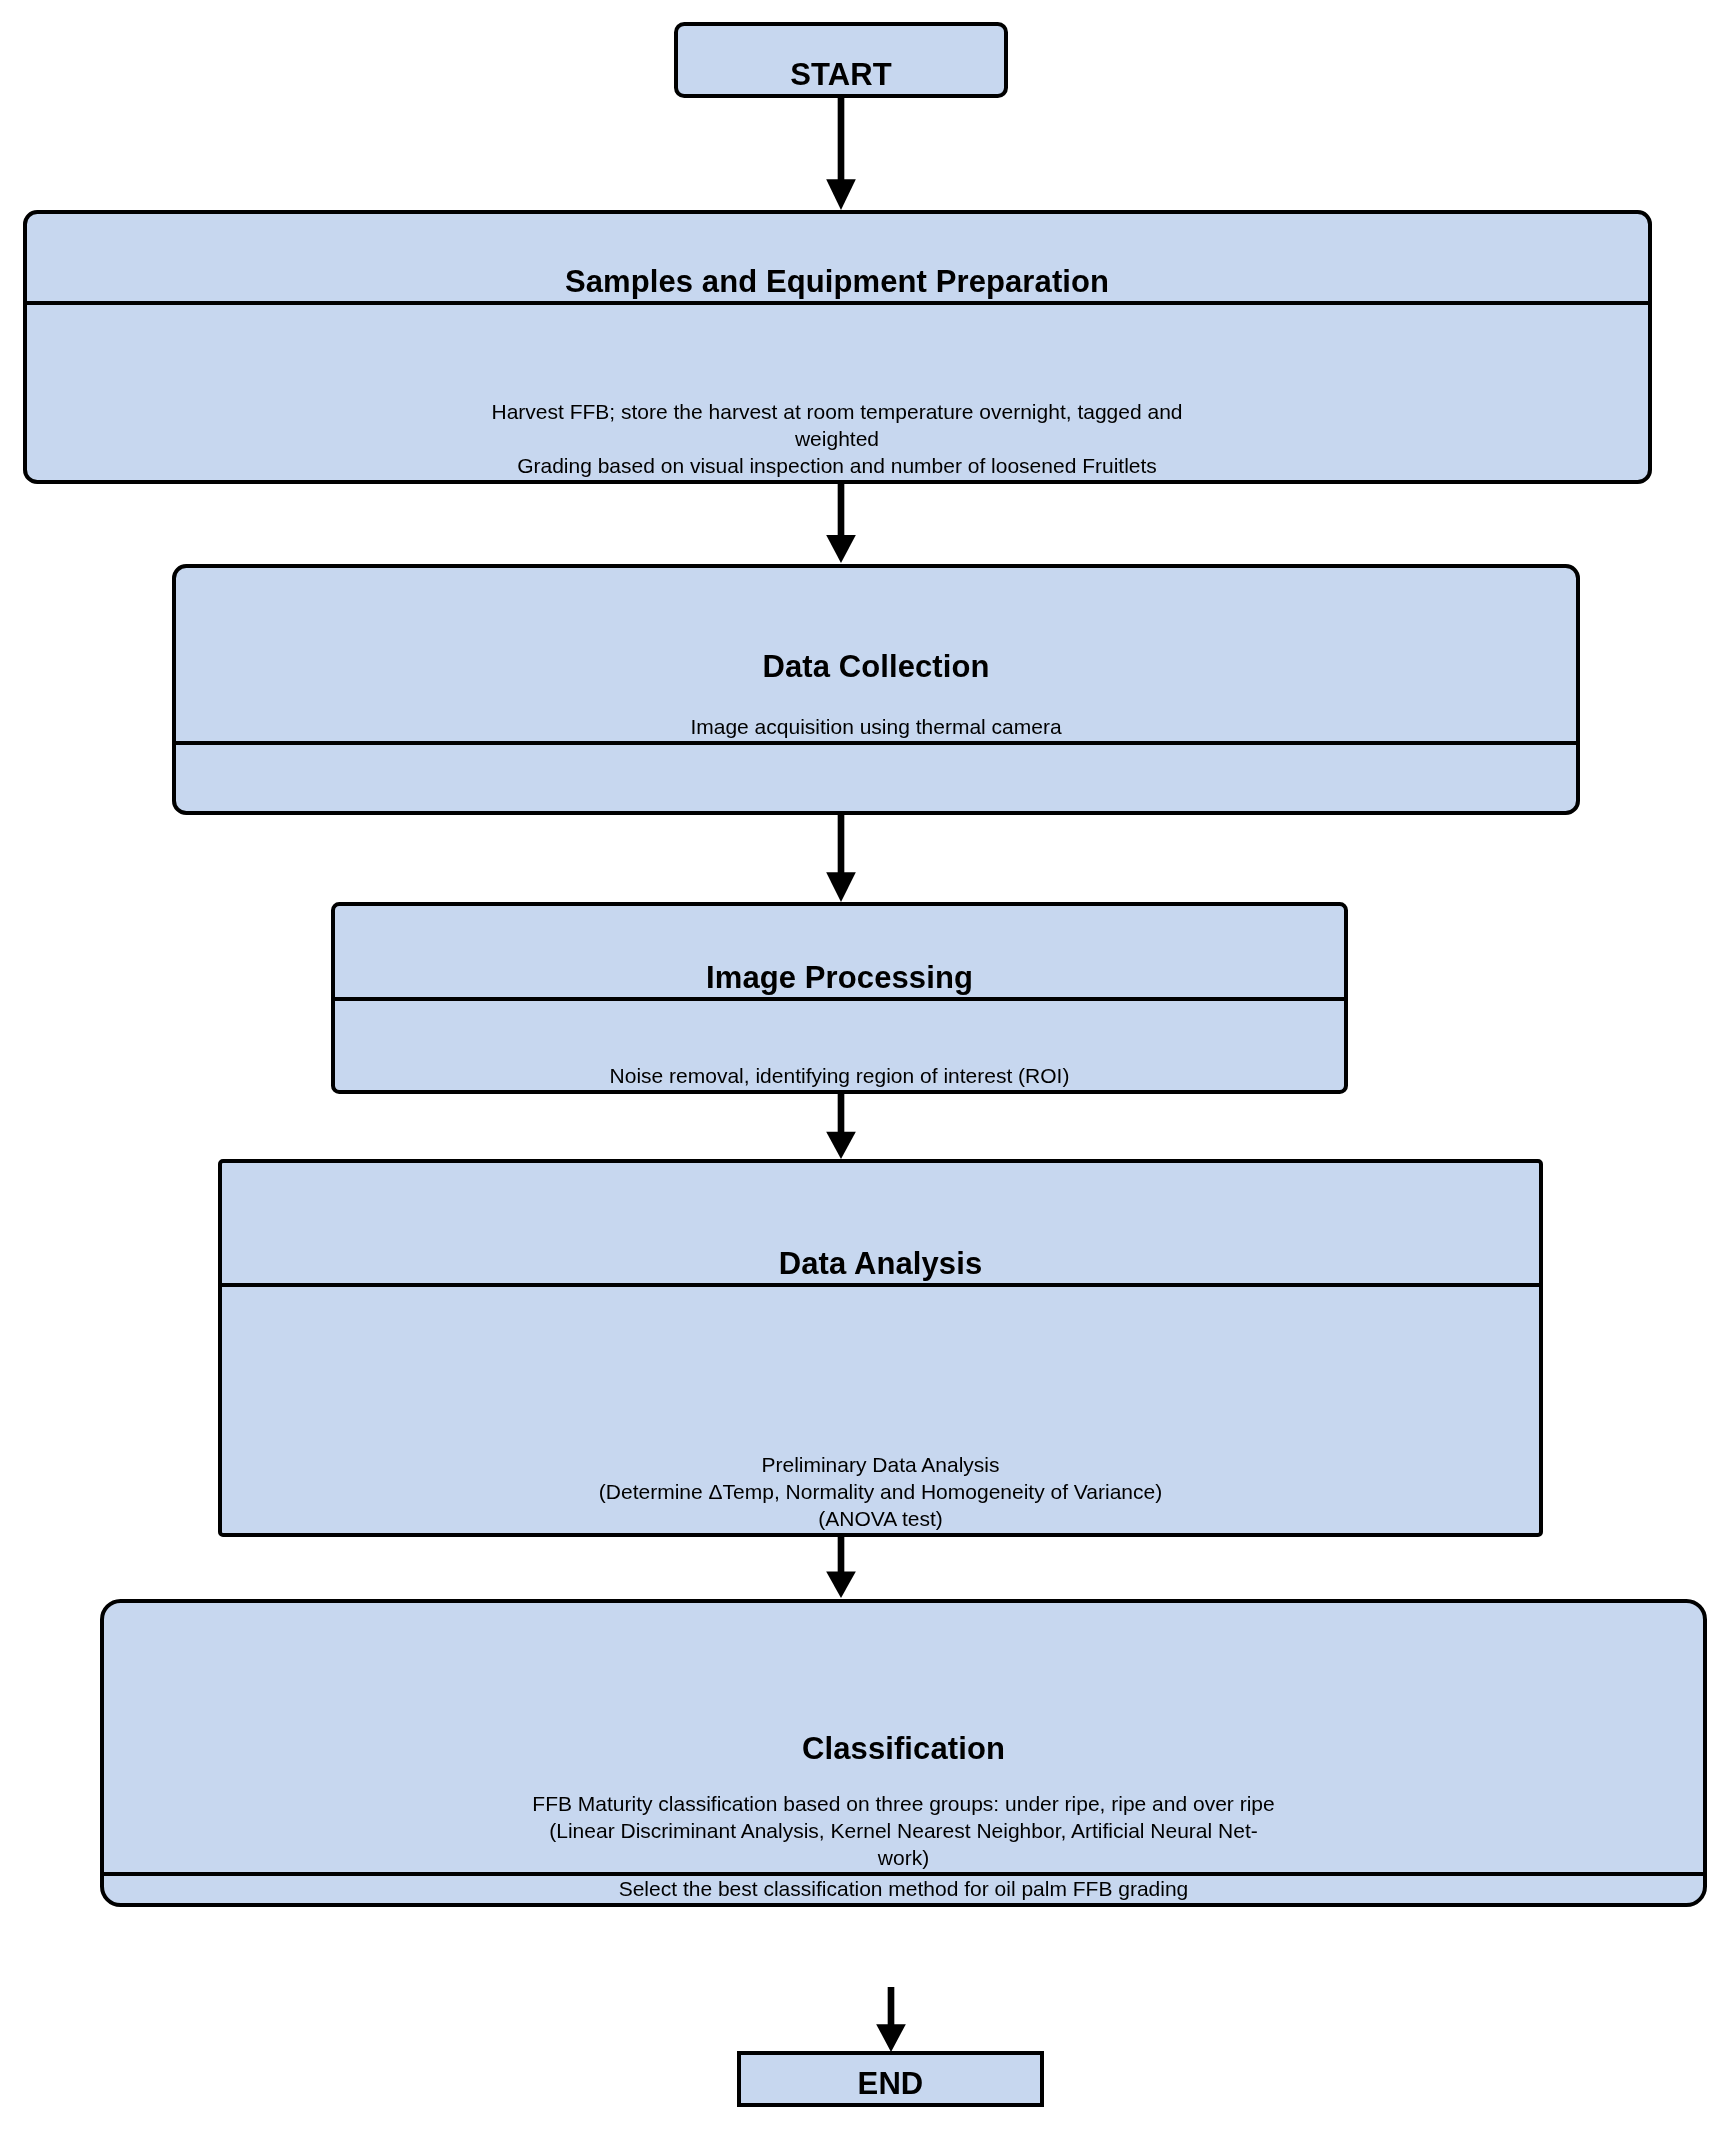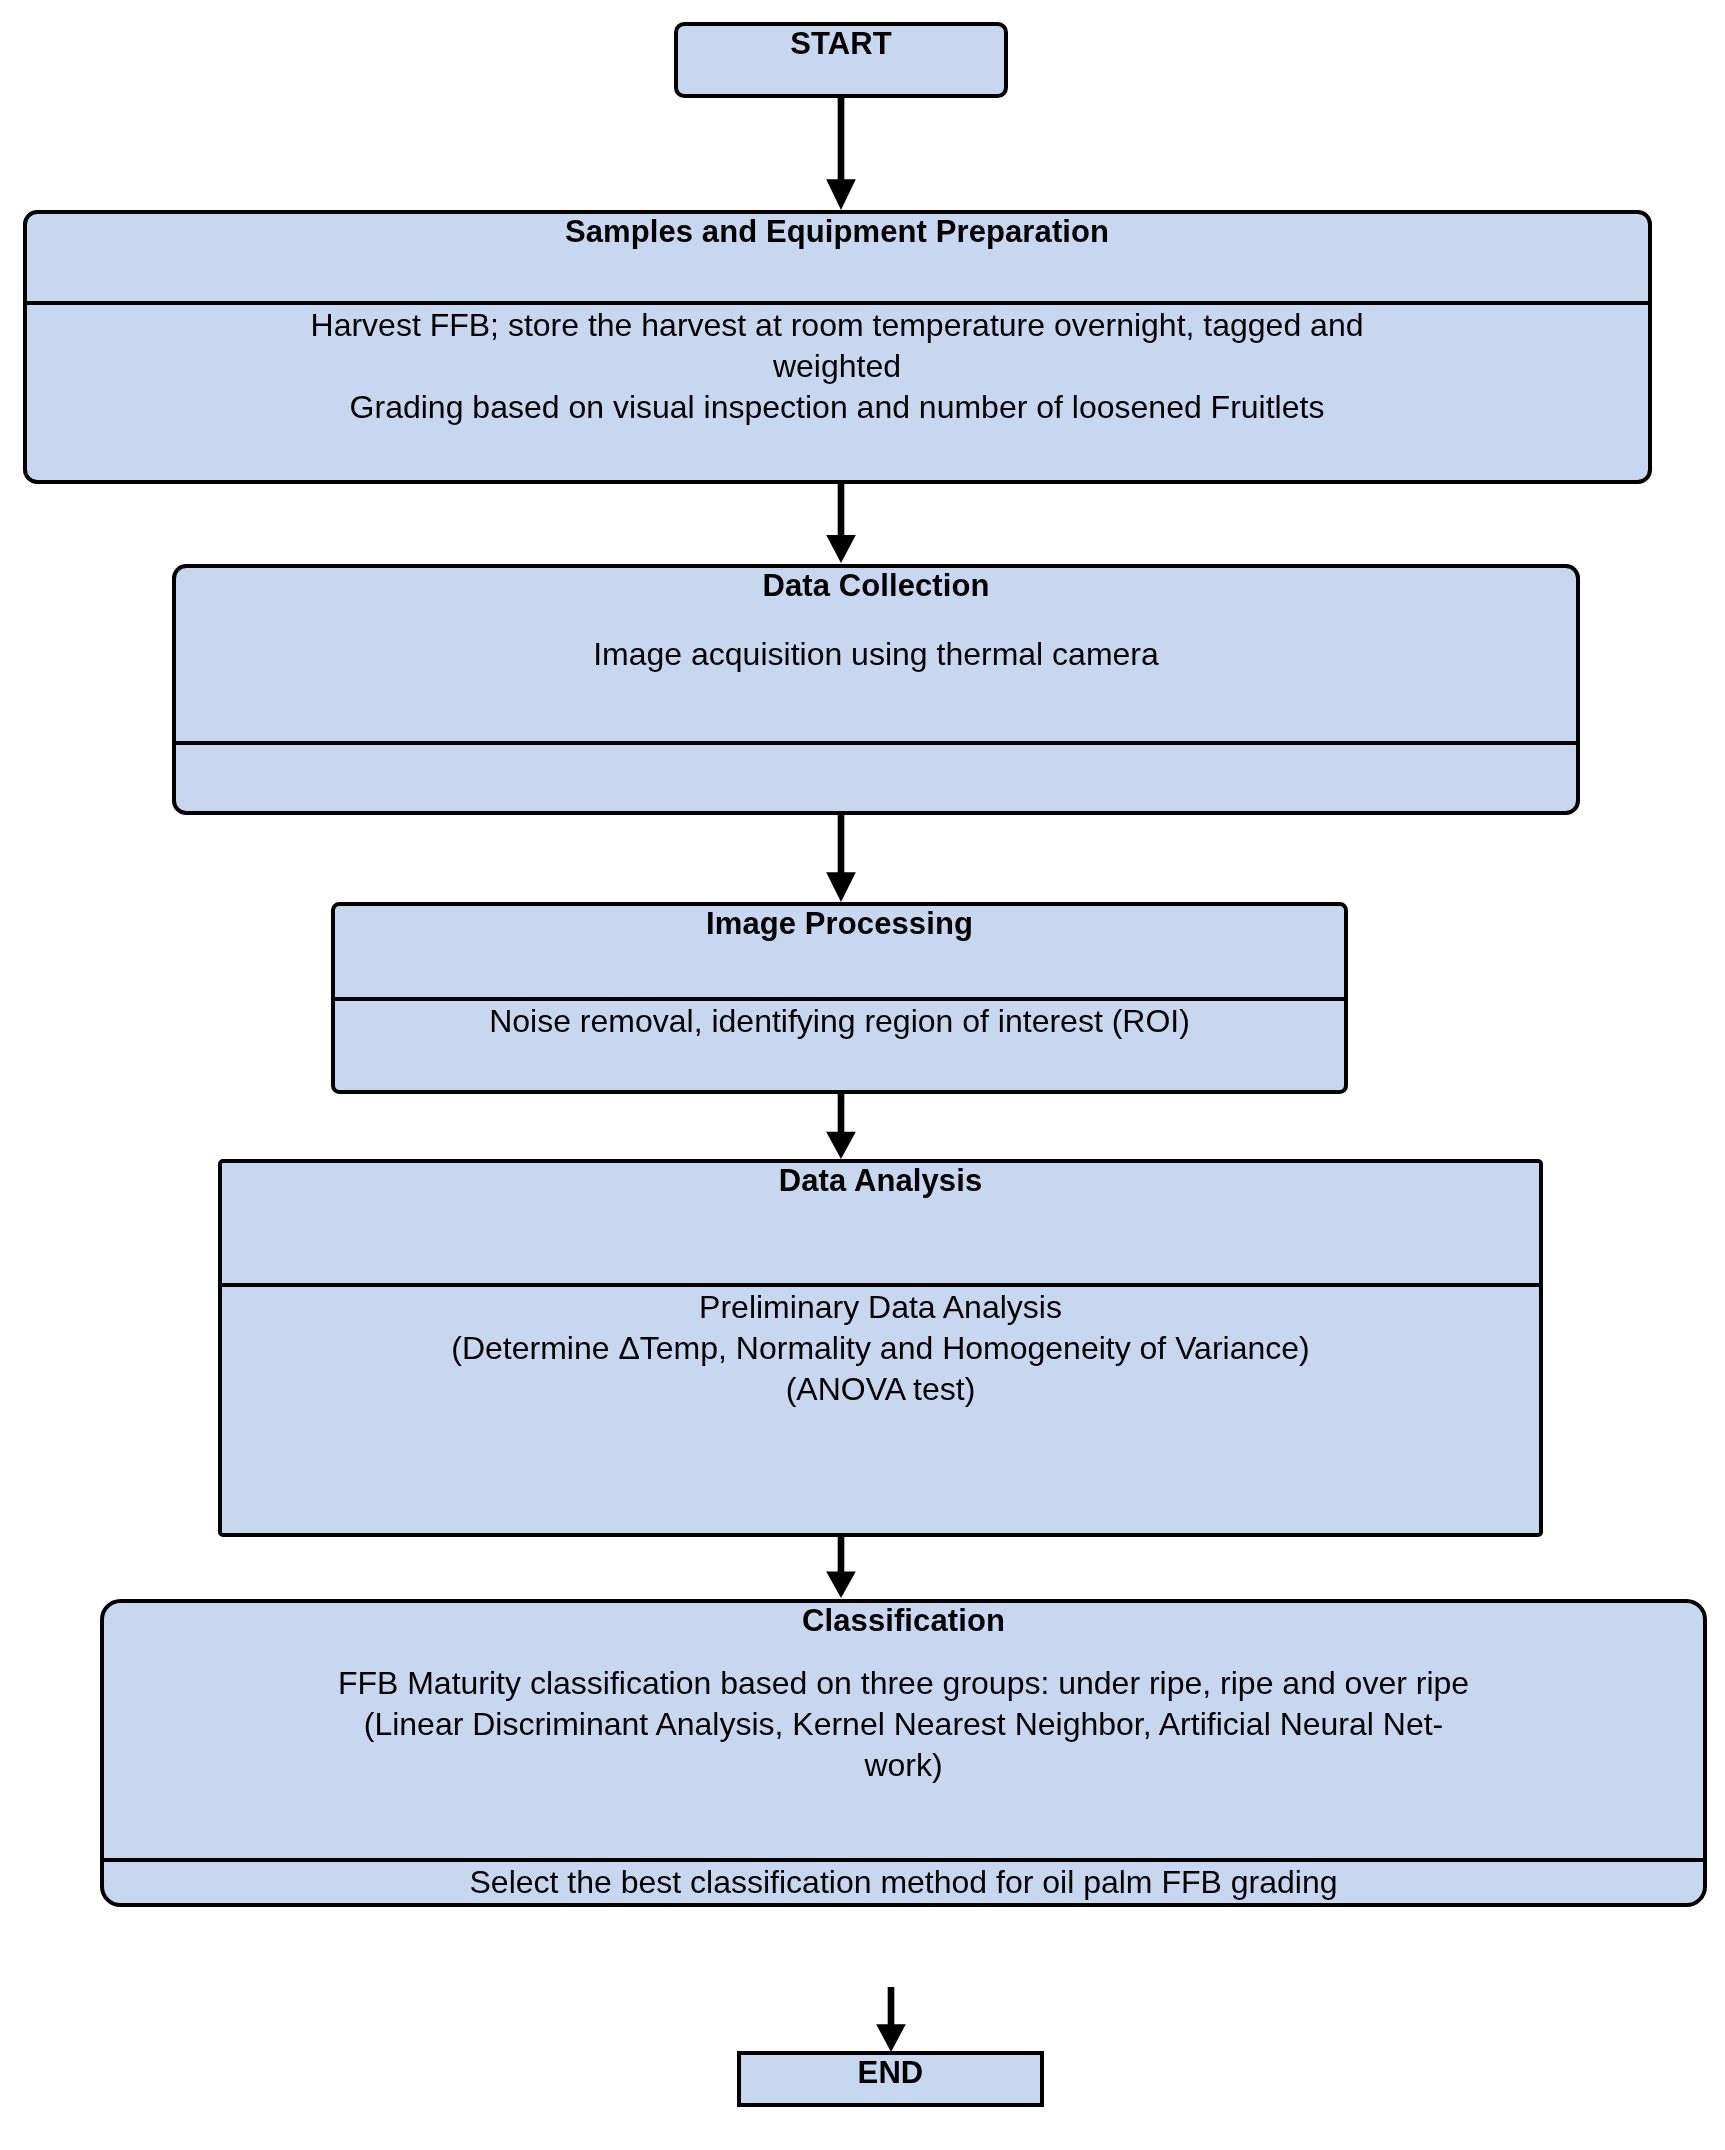--- a/index.html
+++ b/index.html
@@ -32,39 +32,39 @@
     flex-direction: column;
     align-items: stretch;
     justify-content: flex-start;
   }
 
   .node .sect {
     box-sizing: border-box;
     display: flex;
     flex-direction: column;
     align-items: center;
-    justify-content: flex-start;
+    justify-content: flex-end;
     text-align: center;
     padding: 0 19px;
   }
 
   .node .sect + .sect {
     border-top: 4.6px solid #000000;
   }
 
   .title {
     font-weight: bold;
     font-size: 31px;
     line-height: 1.18;
     letter-spacing: 0.1px;
   }
 
   .bodytext {
     font-weight: normal;
-    font-size: 32px;
+    font-size: 21px;
     line-height: 1.28;
   }
 
   .bodytext .ln { display: block; white-space: nowrap; }
 
   
   #node-start {
     left: 674px;  top: 21.5px;   width: 334px;  height: 76px;
     border-radius: 10.2px;
   }

